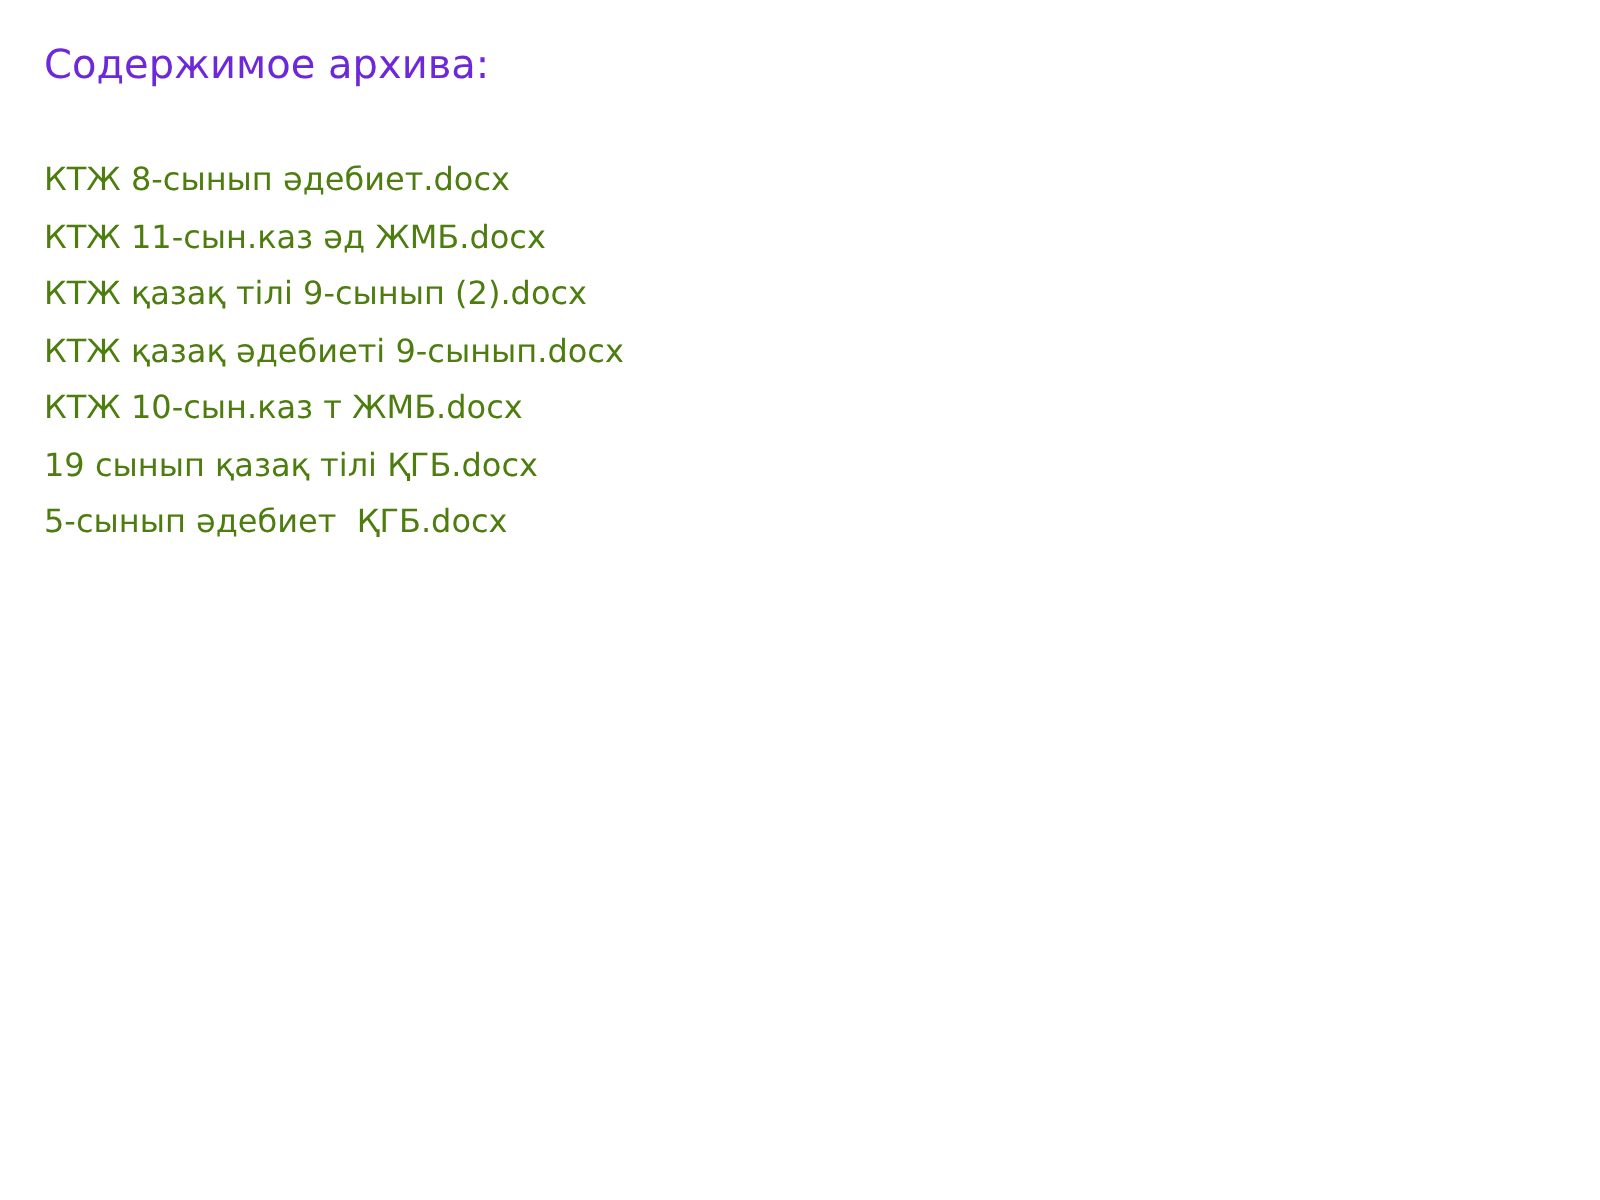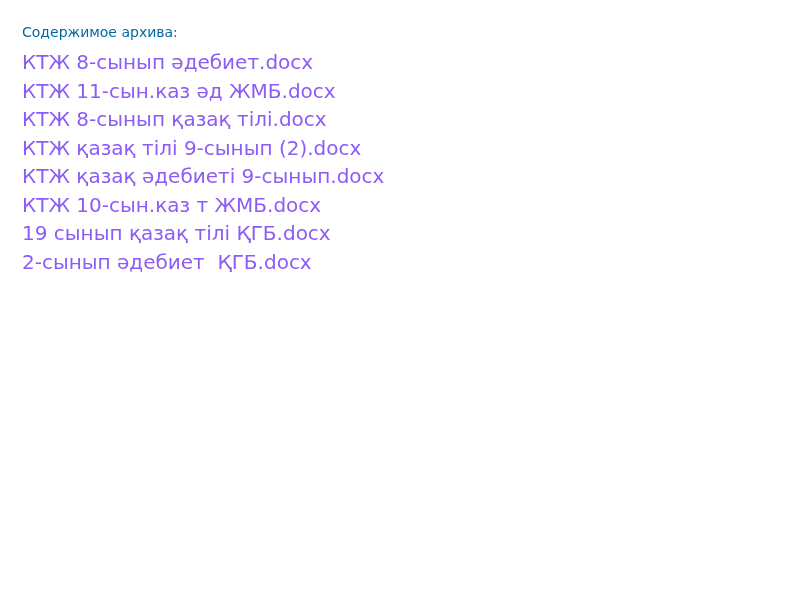--- a/index.html
+++ b/index.html
@@ -15,46 +15,45 @@
     color: #000000;
   }
   .page {
     box-sizing: border-box;
     width: 800px;
     height: 600px;
     padding: 22px 20px 20px 22px;
     background: #ffffff;
   }
   .archive-heading {
-    font-size: 14px;
+    font-size: 20px;
     line-height: 20px;
-    color: #0369a1;
-    margin: 0 0 6px 0;
+    color: #6d28d9;
+    margin: 0 0 34px 0;
     font-weight: normal;
   }
   .file-list {
     list-style: none;
     margin: 0;
     padding: 0;
   }
   .file-list li {
-    font-size: 20px;
+    font-size: 16px;
     line-height: 28.5px;
-    color: #8b5cf6;
+    color: #4d7c0f;
     white-space: pre;
   }
 </style>
 </head>
 <body>
 
 <div class="page">
   <p class="archive-heading">Содержимое архива:</p>
   <ul class="file-list">
     <li>КТЖ 8-сынып әдебиет.docx</li>
     <li>КТЖ 11-сын.каз әд ЖМБ.docx</li>
-    <li>КТЖ 8-сынып қазақ тілі.docx</li>
     <li>КТЖ қазақ тілі 9-сынып (2).docx</li>
     <li>КТЖ қазақ әдебиеті 9-сынып.docx</li>
     <li>КТЖ 10-сын.каз т ЖМБ.docx</li>
     <li>19 сынып қазақ тілі ҚГБ.docx</li>
-    <li>2-сынып әдебиет  ҚГБ.docx</li>
+    <li>5-сынып әдебиет  ҚГБ.docx</li>
   </ul>
 </div>
 
 </body></html>

